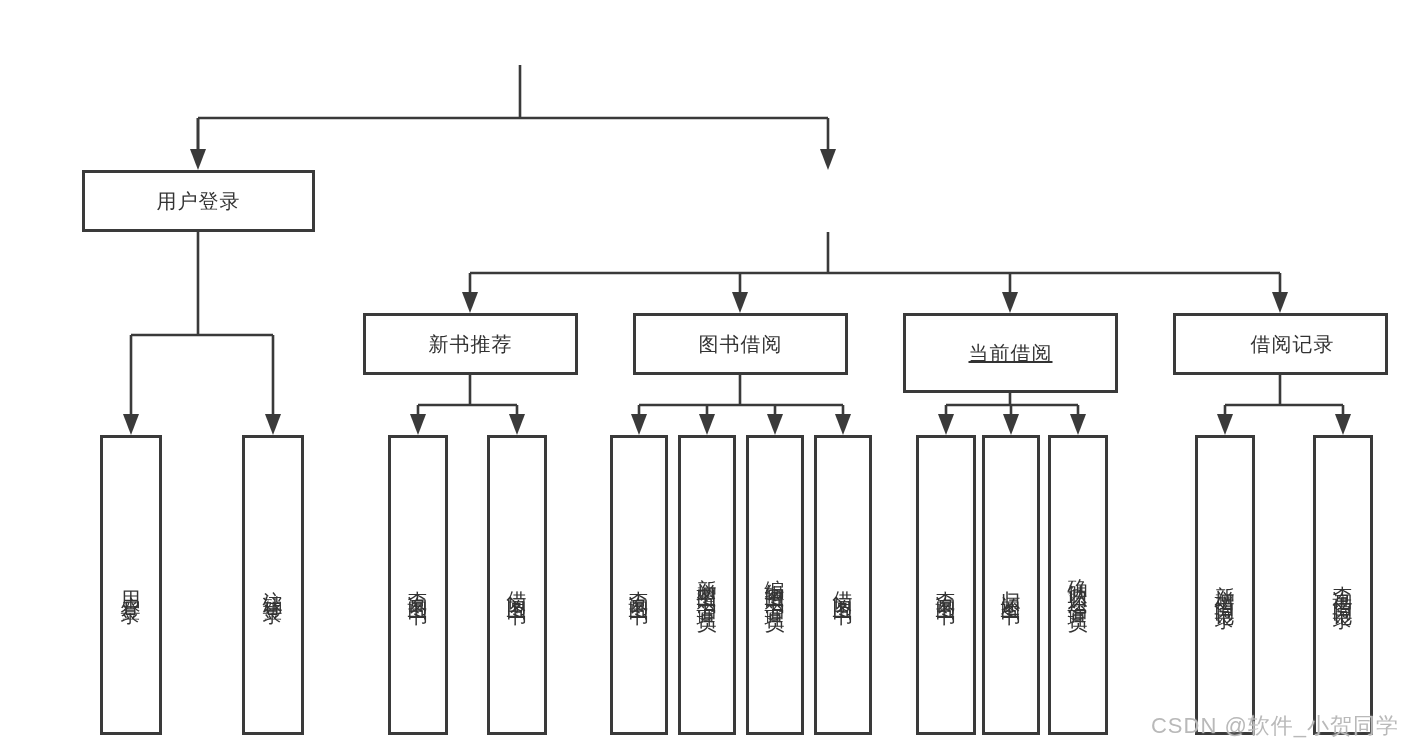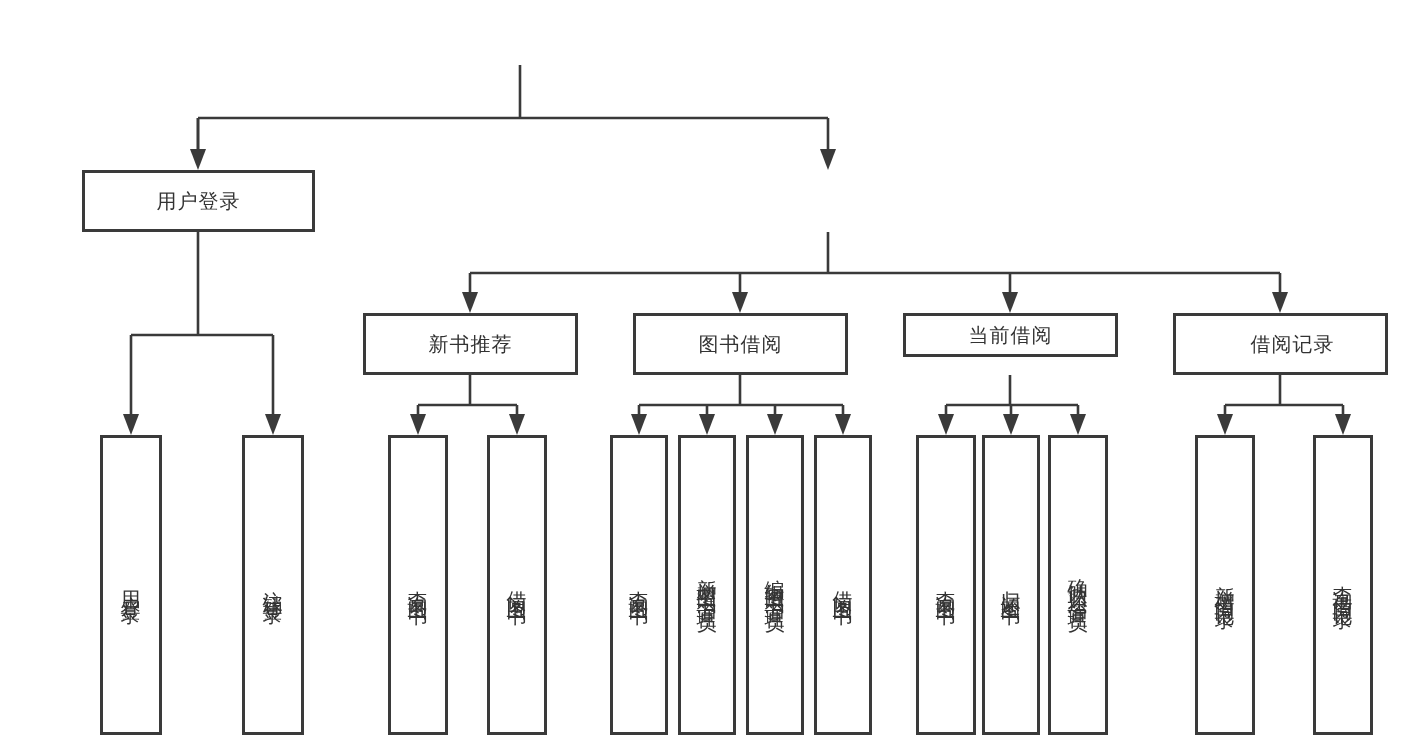--- a/index.html
+++ b/index.html
@@ -108,21 +108,21 @@
   <div class="node" style="left:82px; top:170px; width:233px; height:62px;">
     <span>用户登录</span>
   </div>
 
   <div class="node" style="left:363px; top:313px; width:215px; height:62px;">
     <span>新书推荐</span>
   </div>
   <div class="node" style="left:633px; top:313px; width:215px; height:62px;">
     <span>图书借阅</span>
   </div>
-  <div class="node" style="left:903px; top:313px; width:215px; height:44px;">
+  <div class="node" style="left:903px; top:313px; width:215px; height:80px;text-decoration:underline;">
     <span>当前借阅</span>
   </div>
   <div class="node" style="left:1173px; top:313px; width:215px; height:62px;padding-left:24px;">
     <span>借阅记录</span>
   </div>
 
   <div class="node leaf" style="left:100px; top:435px; width:62px; height:300px;">
     <span>用户登录</span>
   </div>
   <div class="node leaf" style="left:242px; top:435px; width:62px; height:300px;">
@@ -159,14 +159,15 @@
     <span>确认归还（管理员）</span>
   </div>
 
   <div class="node leaf" style="left:1195px; top:435px; width:60px; height:300px;">
     <span>新增借阅记录</span>
   </div>
   <div class="node leaf" style="left:1313px; top:435px; width:60px; height:300px;">
     <span>查询借阅记录</span>
   </div>
 
+  <div class="watermark">CSDN @软件_小贺同学</div>
 
 </div>
 
 </body></html>

